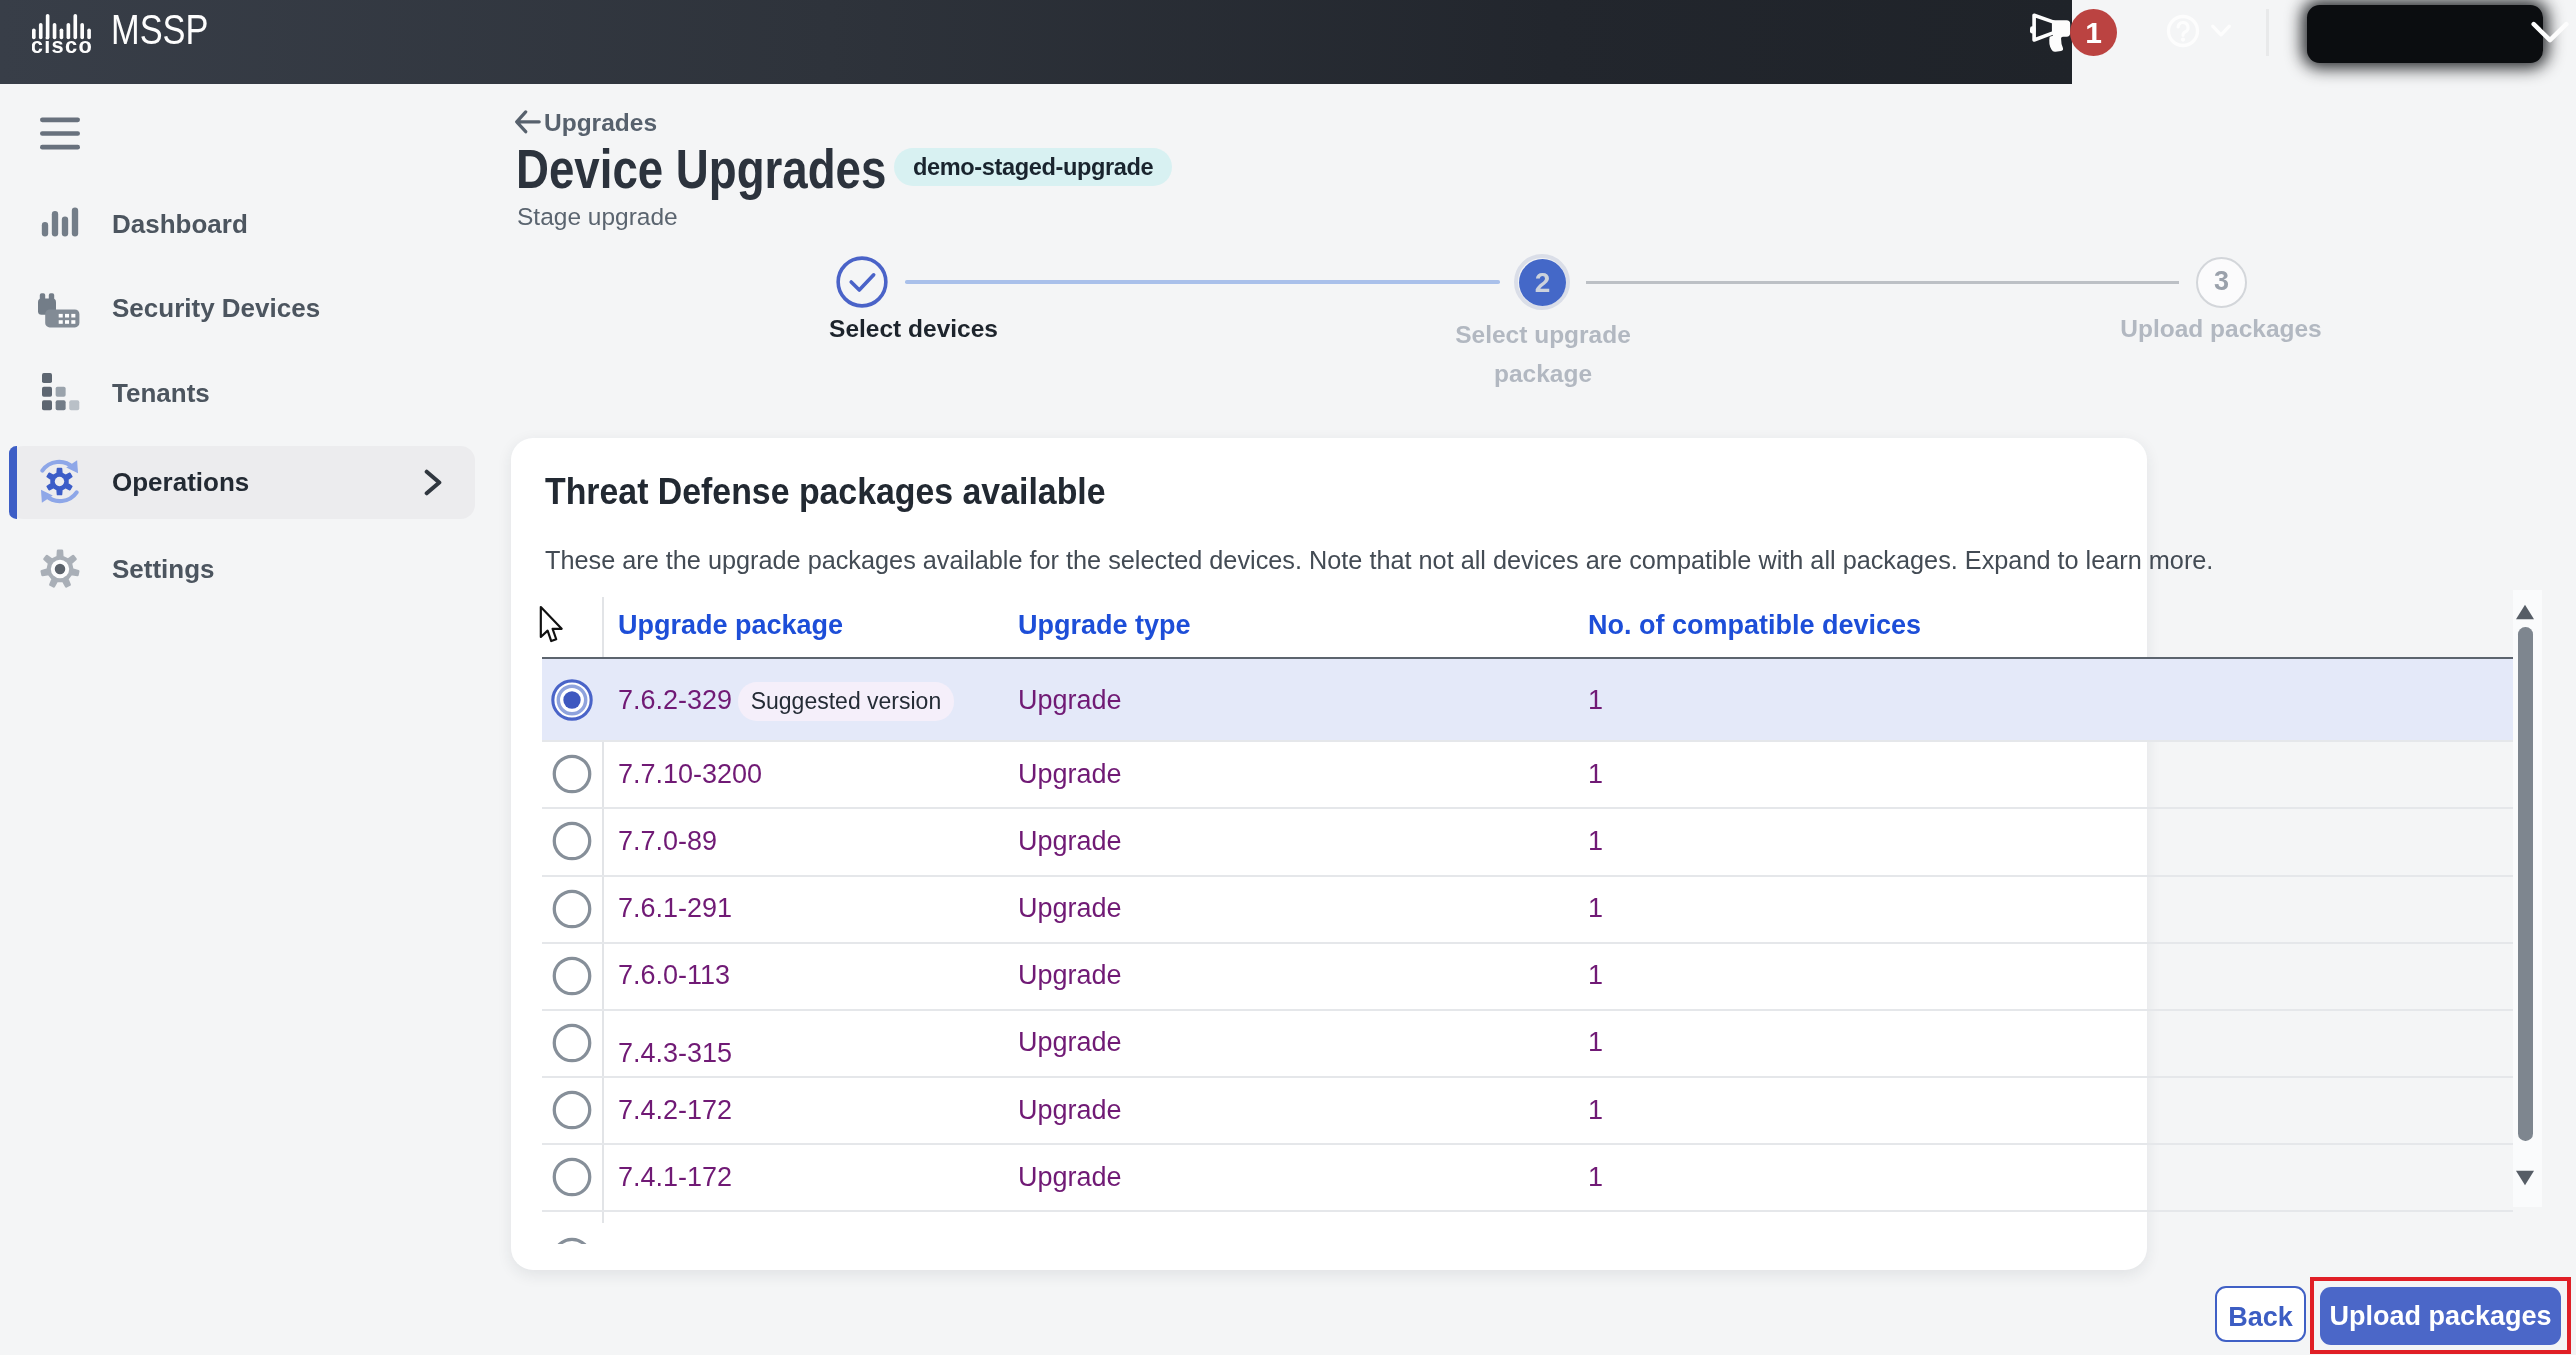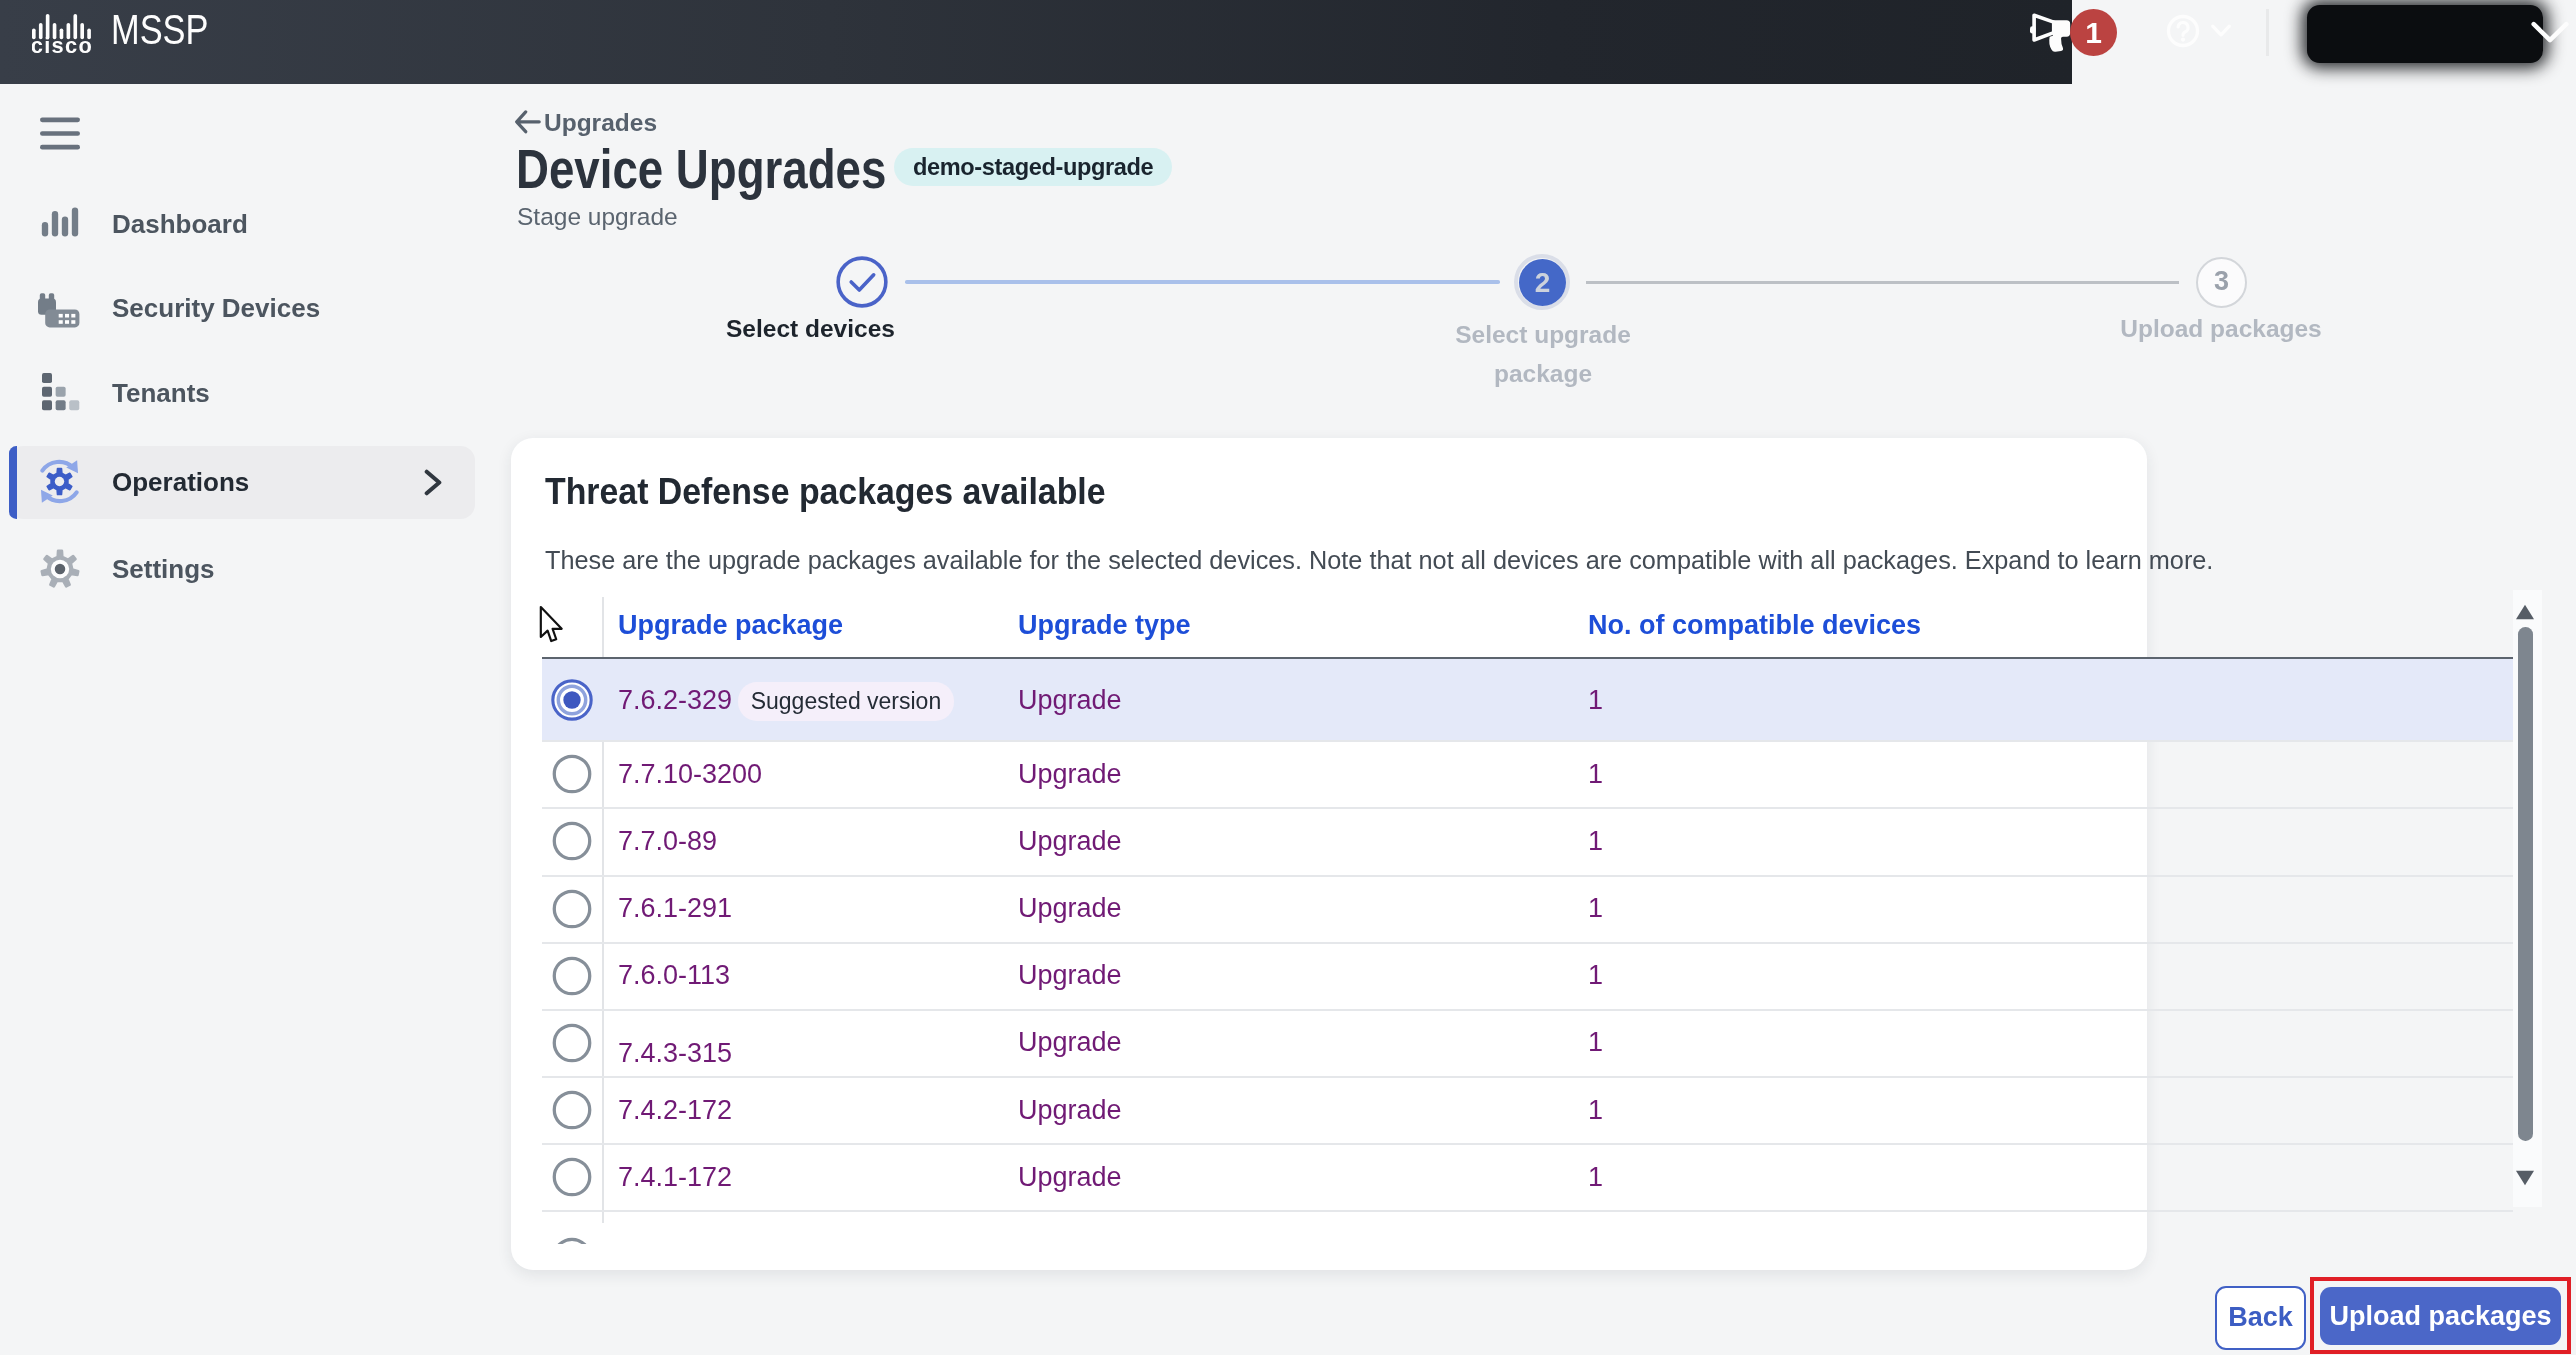--- a/index.html
+++ b/index.html
@@ -27,21 +27,21 @@
   .stage { position:absolute; left:517px; top:203px; font-size:24.5px; color:#5a646f; }
 
   
   .stepline1 { position:absolute; left:905px; top:280px; width:595px; height:3.6px; background:#a9c0ea; border-radius:1.8px; }
   .stepline2 { position:absolute; left:1586px; top:281px; width:593px; height:2.7px; background:#bcc0c5; }
   .s2halo { position:absolute; left:1514px; top:254px; width:56px; height:56px; border-radius:50%; border:4.1px solid #dadee8; }
   .s2circle { position:absolute; left:1519px; top:259px; width:47px; height:47px; border-radius:50%; background:#4468c8;
     color:#ccd2dc; font-size:28px; font-weight:700; text-align:center; line-height:47px; }
   .s3circle { position:absolute; left:2196px; top:257px; width:51px; height:51px; border-radius:50%; background:#fbfbfc;
     border:2.7px solid #d3d6da; color:#9aa1ab; font-size:27px; font-weight:700; text-align:center; line-height:45px; }
-  .slabel1 { position:absolute; left:726px; top:315px; width:272px; text-align:left; font-size:24.5px; font-weight:700; color:#1d242c; }
+  .slabel1 { position:absolute; left:726px; top:315px; width:272px; text-align:right; font-size:24.5px; font-weight:700; color:#1d242c; }
   .slabel2 { position:absolute; left:1407px; top:315px; width:272px; text-align:center; font-size:24.5px; font-weight:700; color:#b2b8c1; line-height:39px; }
   .slabel3 { position:absolute; left:2085px; top:315px; width:272px; text-align:center; font-size:24.5px; font-weight:700; color:#b2b8c1; }
 
   
   .card { position:absolute; left:511px; top:438px; width:1636px; height:832px; background:#fff; border-radius:22px;
     box-shadow:0 4.5px 14.5px rgba(30,40,60,.09);text-align:right; }
   .card h2 { position:absolute; left:34px; top:33px; font-size:36px; font-weight:700; color:#222932; transform:scaleX(.94); transform-origin:left center; white-space:nowrap; }
   .desc { position:absolute; left:34px; top:541px; font-size:25.4px; color:#434b54; transform:scaleX(.995); transform-origin:left center; white-space:nowrap; }
   .card .desc { left:34px; top:108px; }
 
@@ -49,21 +49,21 @@
   .vsep { position:absolute; left:91px; top:159px; width:1.8px; height:626px; background:#e2e4e7; }
   .th { position:absolute; top:172px; font-size:27px; font-weight:700; color:#1d4ed8; }
   .darkline { position:absolute; left:31px; top:219px; width:1971px; height:2.7px; background:#5c646e; }
   .selrow { position:absolute; left:31px; top:221px; width:1971px; height:81px; background:#e4e9f9; }
   .row-sep { position:absolute; left:31px; width:1971px; height:1.8px; background:#e5e7ea; }
   .rtext { position:absolute; font-size:27px; color:#701a75; }
   .pill { position:absolute; left:227px; top:244px; height:39px; padding:0 12.7px; border-radius:19px; background:#f5effa;
     font-size:23px; font-weight:400; color:#242b35; line-height:39px; }
 
   
-  .btn-back { position:absolute; left:2215px; top:1286px; width:91px; height:64px; background:#fff; border:2.7px solid #4060c5;
+  .btn-back { position:absolute; left:2215px; top:1286px; width:91px; height:56px; background:#fff; border:2.7px solid #4060c5;
     border-radius:11px; color:#3c5dc3; font-size:27px; font-weight:700; text-align:center; line-height:58px; }
   .red-rect { position:absolute; left:2310px; top:1277px; width:261px; height:77px; border:4.5px solid #e01f26; }
   .btn-upload { position:absolute; left:2320px; top:1287px; width:241px; height:58px; background:#4b67c8;
     border-radius:11px; color:#fff; font-size:27px; font-weight:700; text-align:center; line-height:58px; }
 </style>
 </head>
 <body>
 
 <div class="topbar">
 

